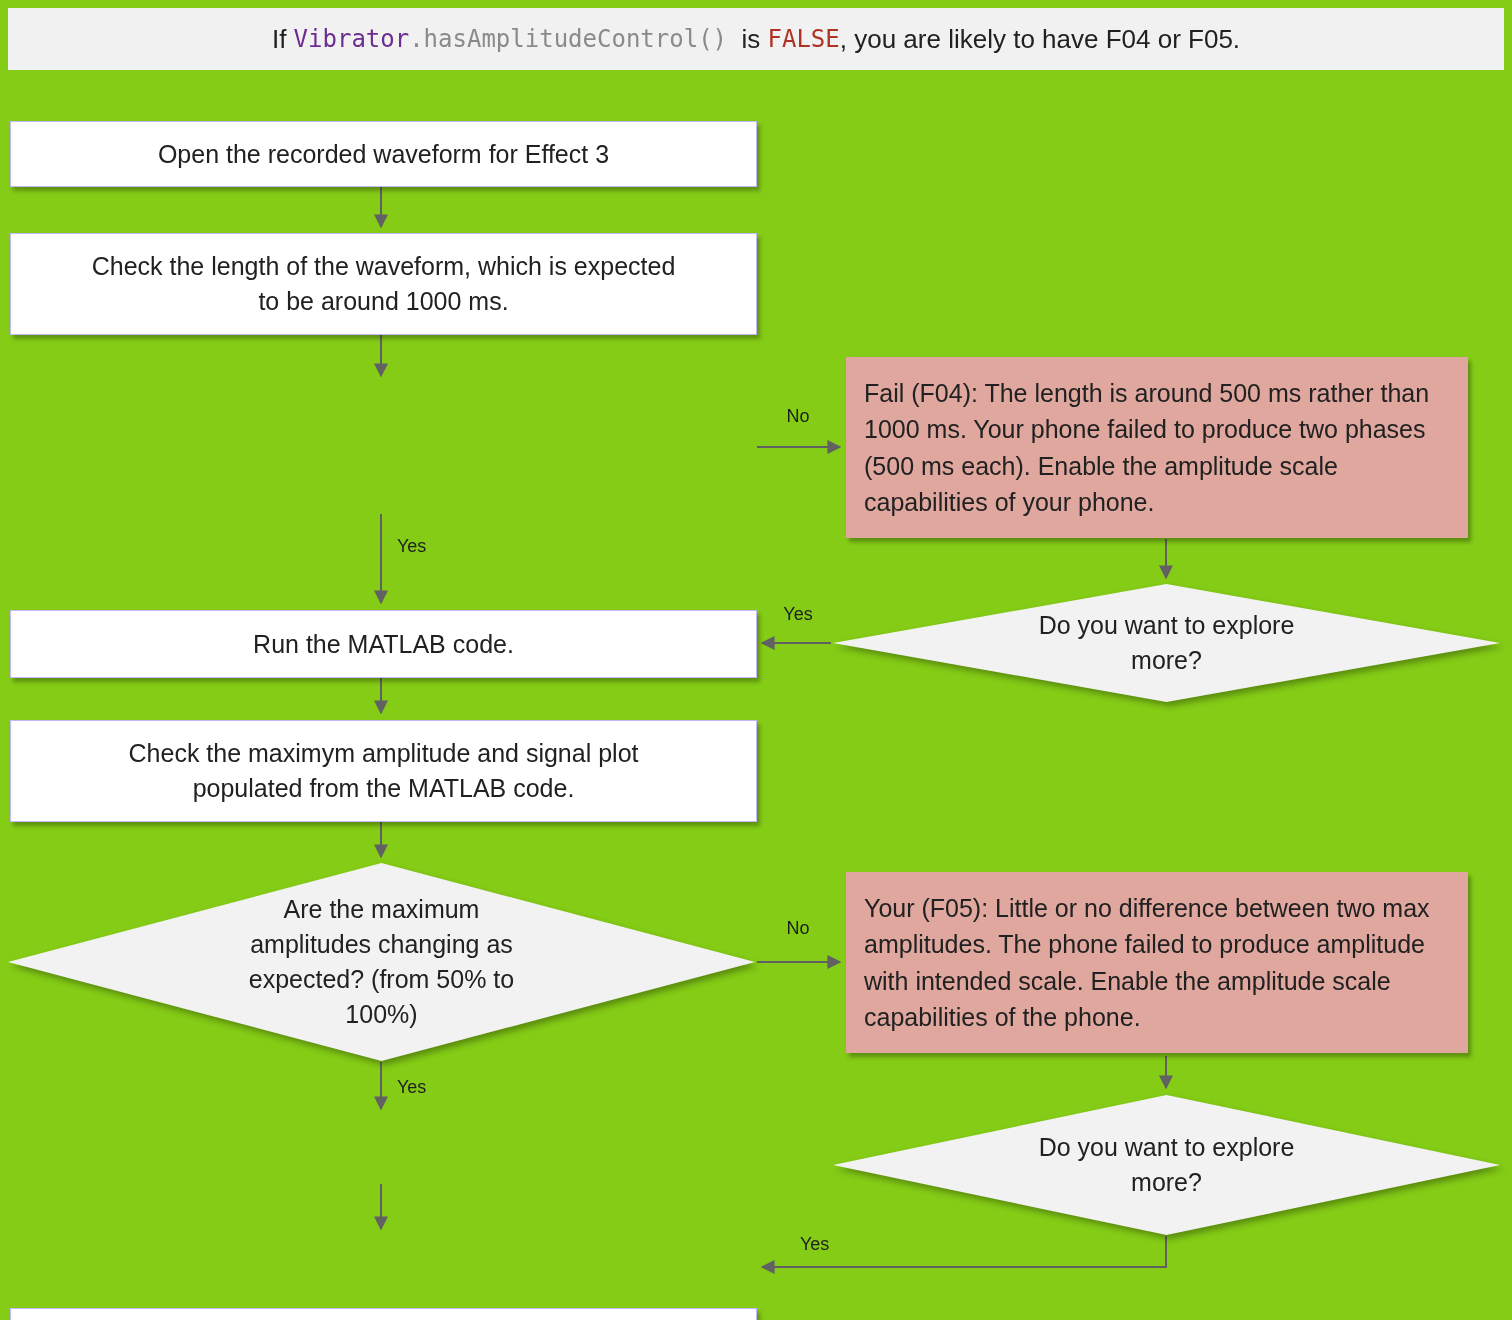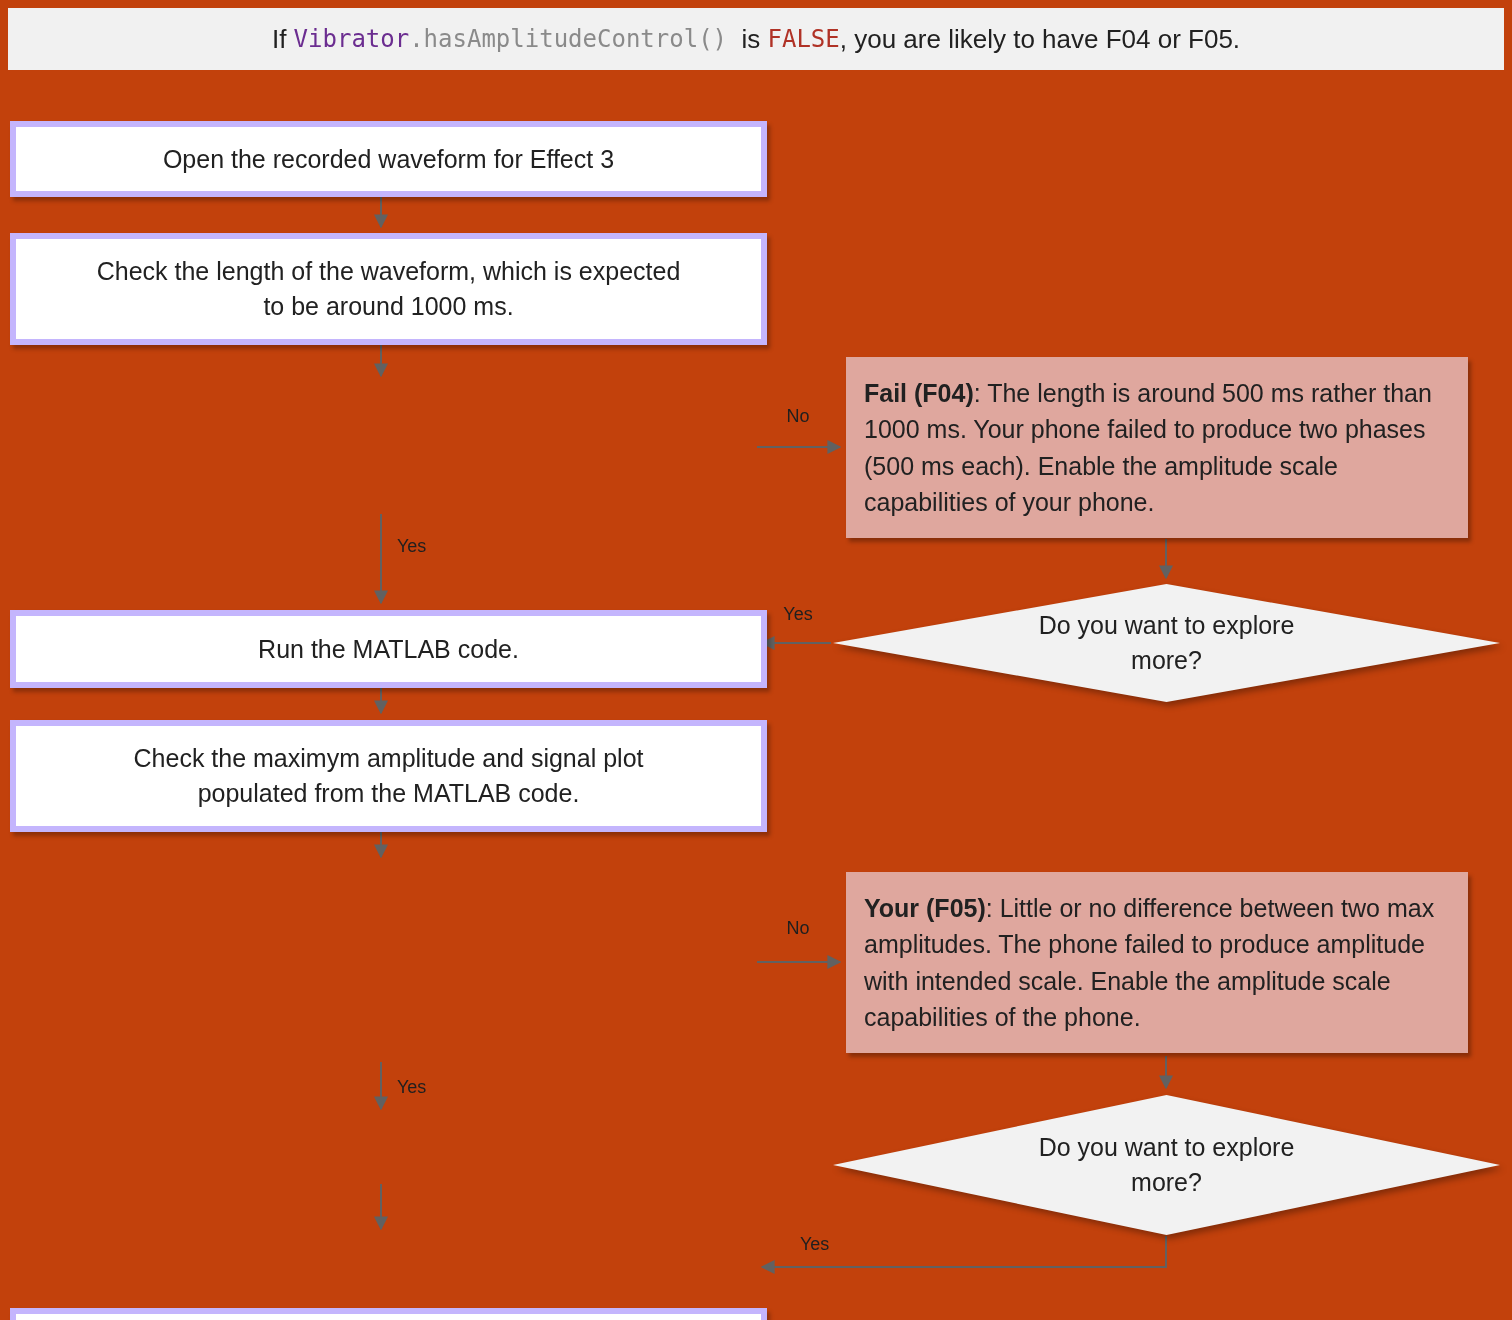--- a/index.html
+++ b/index.html
@@ -1,32 +1,32 @@
 <!DOCTYPE html>
 <html><head>
 <meta charset="utf-8">
 <style>
   html,body{margin:0;padding:0;background:#ffffff;}
   #canvas{
-    position:relative;width:1512px;height:1320px;background:#c2410c;overflow:hidden;
+    position:relative;width:1512px;height:1320px;background:#84cc16;overflow:hidden;
     font-family:"Liberation Sans","DejaVu Sans",sans-serif;color:#212121;
   }
   
   .banner{
     position:absolute;left:8px;top:8px;width:1496px;height:62px;
     background:#f1f1f1;display:flex;align-items:center;justify-content:center;
     font-size:26px;white-space:pre;
   }
   .code{font-family:"DejaVu Sans Mono","Liberation Mono",monospace;font-size:24px;}
   .code-object{color:#6b2d90;font-weight:normal;}
   .code-method{color:#8a8a8a;}
   .code-value{color:#b03226;font-weight:normal;}
   
   .process{
-    position:absolute;background:#ffffff;border:6px solid #c4b5fd;
+    position:absolute;background:#ffffff;border:1px solid #c4b5fd;
     box-shadow:3px 4px 4px rgba(0,0,0,0.28);
     display:flex;align-items:center;justify-content:center;text-align:center;
     font-size:25px;line-height:1.4;
   }
   .process .inner{display:inline-block;}
   .fail{
     position:absolute;background:#dfa79e;
     box-shadow:3px 4px 4px rgba(0,0,0,0.3);
     display:flex;align-items:center;
     font-size:25px;line-height:1.45;text-align:left;
@@ -34,21 +34,21 @@
   }
   .diamond-wrap{position:absolute;filter:drop-shadow(3px 4px 3px rgba(0,0,0,0.32));}
   .diamond{
     width:100%;height:100%;background:#f2f2f2;
     clip-path:polygon(50% 0%,100% 50%,50% 100%,0% 50%);
     display:flex;align-items:center;justify-content:center;text-align:center;
     font-size:25px;line-height:1.4;
   }
   .edge-label{position:absolute;font-size:18px;color:#1f1f1f;}
   .edge-label.center{text-align:center;}
-  b{font-weight:bold;margin-top:12px;}
+  b{font-weight:normal;margin-top:12px;}
   
   #arrows{position:absolute;left:0;top:0;width:1512px;height:1320px;pointer-events:none;}
   #arrows path{stroke:#616161;stroke-width:2;fill:none;}
 </style>
 </head>
 <body>
 
 <div id="canvas">
 
   <div class="banner"><span>If </span><span class="code code-object">Vibrator</span><span class="code code-method">.hasAmplitudeControl()</span><span>  is </span><span class="code code-value">FALSE</span><span>, you are likely to have F04 or F05.</span></div>
@@ -84,20 +84,25 @@
 
 
   <div class="process" style="left:10px;top:720px;width:745px;height:100px;">
     <span class="inner" style="max-width:540px;">Check the maximym amplitude and signal plot populated from the MATLAB code.</span>
   </div>
 
   <div class="process" style="left:10px;top:610px;width:745px;height:66px;">
     <span class="inner">Run the MATLAB code.</span>
   </div>
 
+  <div class="diamond-wrap" style="left:8px;top:863px;width:747px;height:198px;">
+    <div class="diamond">
+      <span class="inner" style="max-width:272px;">Are the maximum amplitudes changing as expected? (from 50% to 100%)</span>
+    </div>
+  </div>
 
 
   <div class="process" style="left:10px;top:1308px;width:745px;height:67px;">
     <span class="inner">Move to next step.</span>
   </div>
 
   <div class="fail" style="left:846px;top:357px;width:622px;height:181px;">
     <span class="inner"><b>Fail (F04)</b><span>: The length is around 500 ms rather than 1000 ms. Your phone failed to produce two phases (500 ms each). Enable the amplitude scale capabilities of your phone.</span></span>
   </div>
 

